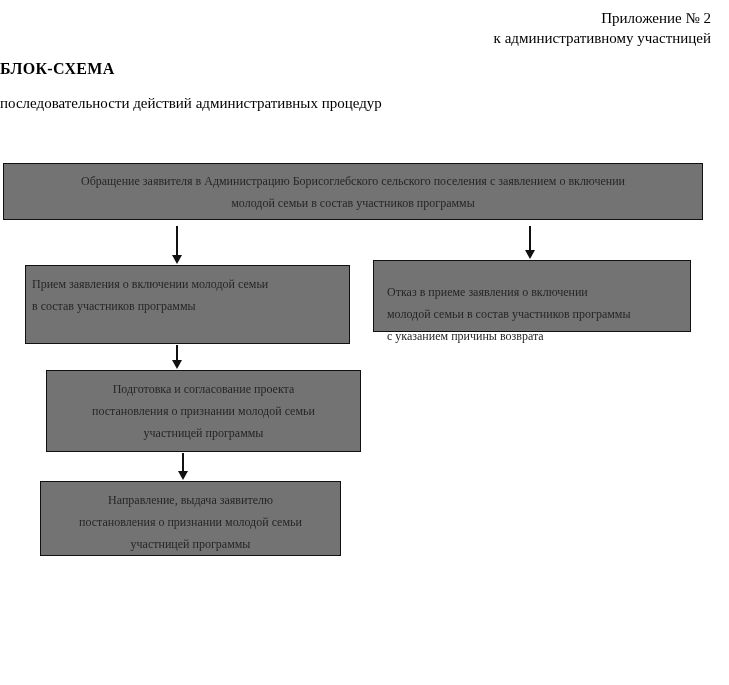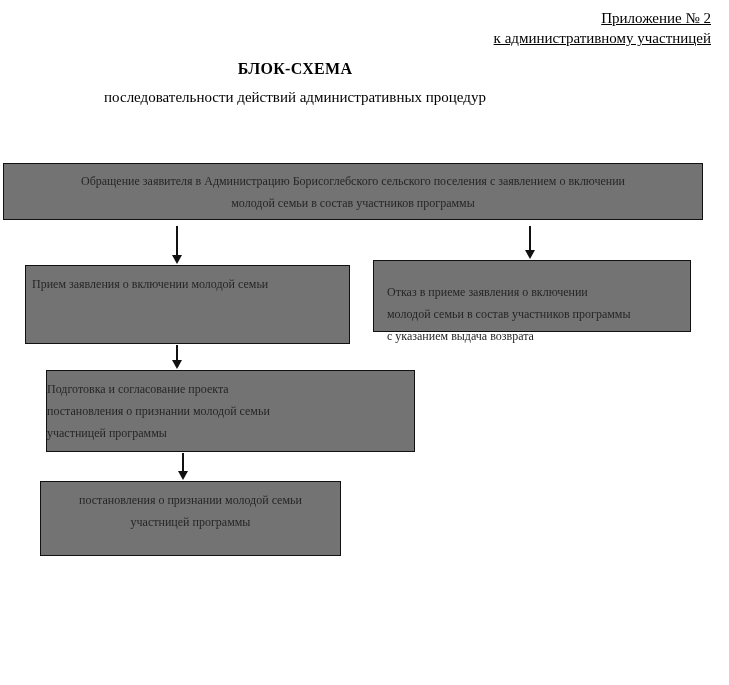--- a/index.html
+++ b/index.html
@@ -21,42 +21,41 @@
     position: absolute;
     top: 8px;
     right: 18px;
     width: 420px;
     text-align: right;
     font-family: "Liberation Serif", serif;
     font-size: 15px;
     line-height: 20px;
     color: #000000;
   }
-  .doc-header div { white-space: nowrap; text-decoration: underline; }
+  .doc-header div { white-space: nowrap; }
 
   .doc-title {
     position: absolute;
     top: 58px;
     left: 0;
     width: 590px;
-    text-align: center;
     font-family: "Liberation Serif", serif;
     color: #000000;
   }
   .doc-title .t-main {
     font-size: 16px;
     font-weight: bold;
     line-height: 22px;
     letter-spacing: 0.3px;
   }
   .doc-title .t-sub {
     font-size: 15px;
     font-weight: normal;
     line-height: 22px;
-    margin-top: 6px;
+    margin-top: 12px;
   }
 
   
   .fc-box {
     position: absolute;
     box-sizing: border-box;
     border: 1.3px solid #111111;
     background: #737373;
     font-family: Liberation Serif, serif;
     font-size: 12px;
@@ -78,22 +77,22 @@
     padding: 7px 0 0 6px;
   }
   .box-refusal {
     left: 373px; top: 260px;
     width: 318px; height: 72px;
     text-align: left;
     padding: 20px 0 0 13px;
   }
   .box-draft {
     left: 46px; top: 370px;
-    width: 369px; height: 82px;
-    text-align: left;
+    width: 315px; height: 82px;
+    text-align: center;
     padding-top: 7px;
   }
   .box-issue {
     left: 40px; top: 481px;
     width: 301px; height: 75px;
     text-align: center;
     padding-top: 7px;
   }
 
   
@@ -154,40 +153,42 @@
   <div class="head"></div>
 </div>
 
 <div class="arrow arrow-b">
   <div class="shaft"></div>
   <div class="head"></div>
 </div>
 
 <div class="fc-box box-accept">
   <div class="line">Прием заявления о  включении молодой семьи</div>
+  <div class="line">в состав участников программы</div>
 </div>
 
 <div class="fc-box box-refusal">
   <div class="line">Отказ в приеме заявления о включении</div>
   <div class="line">молодой семьи в состав участников программы</div>
-  <div class="line">с указанием выдача возврата</div>
+  <div class="line">с указанием причины возврата</div>
 </div>
 
 <div class="arrow arrow-c">
   <div class="shaft"></div>
   <div class="head"></div>
 </div>
 
 <div class="fc-box box-draft">
   <div class="line">Подготовка и согласование проекта</div>
   <div class="line">постановления о признании молодой семьи</div>
   <div class="line">участницей программы</div>
 </div>
 
 <div class="arrow arrow-d">
   <div class="shaft"></div>
   <div class="head"></div>
 </div>
 
 <div class="fc-box box-issue">
+  <div class="line">Направление, выдача заявителю</div>
   <div class="line">постановления о признании молодой семьи</div>
   <div class="line">участницей программы</div>
 </div>
 
 </body></html>

